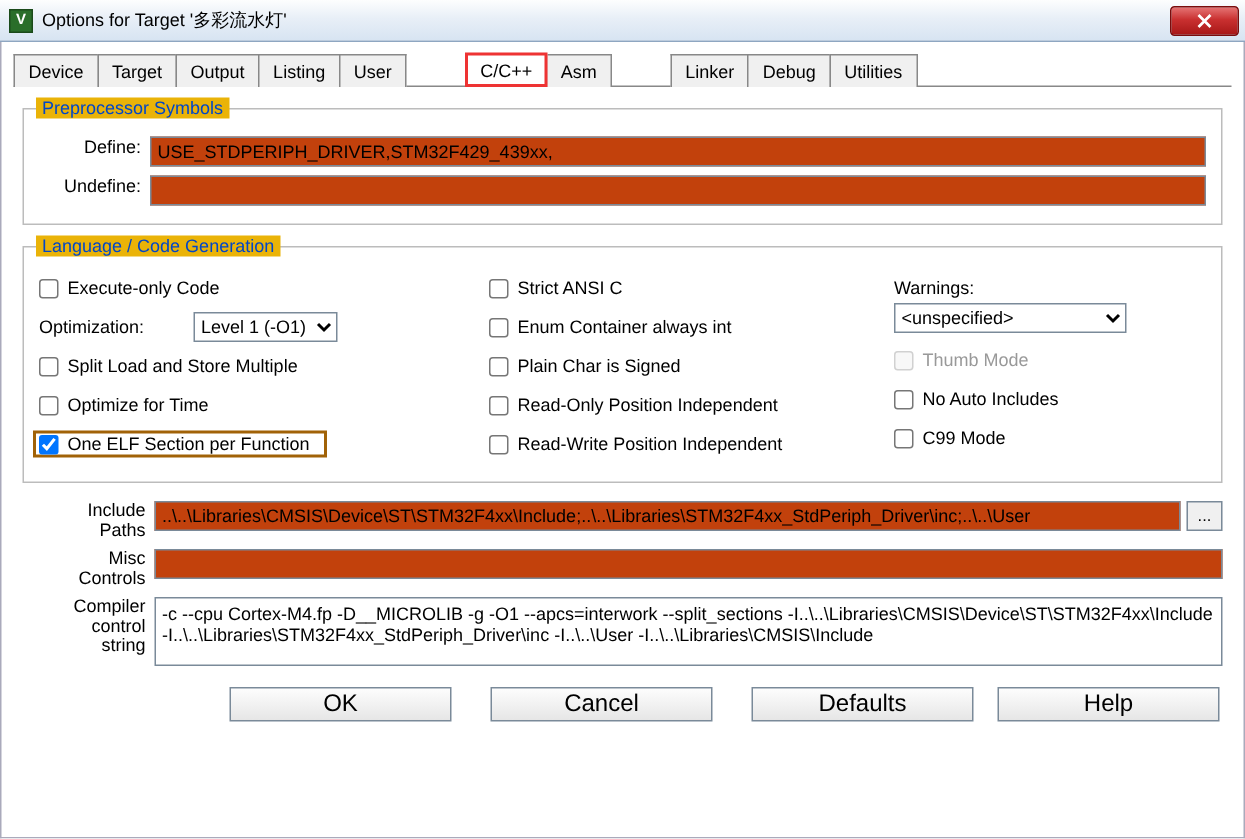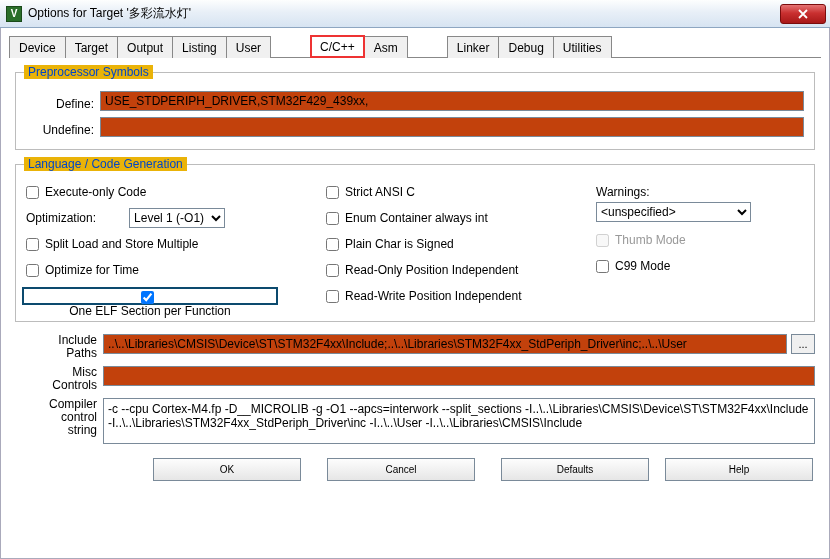--- a/index.html
+++ b/index.html
@@ -19,43 +19,43 @@
 .tabstrip { display: flex; align-items: flex-end; height: 24px; border-bottom: 1px solid #888; position: relative; }
 .tab { padding: 4px 9px 3px; border: 1px solid #888; border-bottom: none; margin-right: -1px; background: #f0f0f0; cursor: pointer; position: relative; top: 1px; }
 .tab.active { background: #fff; z-index: 2; border-bottom: 1px solid #fff; }
 .tab.hl { border: 2px solid #e33; padding: 3px 8px 2px; }
 .tab-sep { width: 40px; }
 
 
 .group { border: 1px solid #bcbcbc; margin: 14px 6px 0; padding: 18px 10px 12px; position: relative; }
 .group-title { position: absolute; top: -8px; left: 8px; background: #eab308; padding: 0 4px; color: #0046c8; }
 
-.row { display: flex; align-items: flex-end; margin-bottom: 6px; }
+.row { display: flex; align-items: flex-start; margin-bottom: 6px; }
 .label-right { width: 74px; text-align: right; padding-right: 6px; }
 .label-right3 { width: 88px; text-align: right; padding-right: 6px; line-height: 13px; }
 .textbox { flex: 1; height: 20px; border: 1px solid #7a8a99; padding: 2px 4px; font-size: 12px; background: #c2410c; }
 .textbox-multi { flex: 1; border: 1px solid #7a8a99; padding: 3px 4px; font-size: 12px; font-family: inherit; resize: none; overflow: hidden; line-height: 14px; }
 
 
 .lang-grid { display: flex; gap: 10px; }
 .col { flex: 1; }
 .col-w { flex: 0 0 180px; }
 .chk { display: flex; align-items: center; margin-bottom: 8px; height: 18px; }
 .chk input { margin-right: 6px; }
 .chk.disabled { color: #999; }
-.chk.hl { border: 2px solid #0c4a6e; padding: 2px 2px; margin-left: -4px; width: 256px; margin-bottom: 4px; flex-direction: column; }
+.chk.hl { border: 2px solid #a16207; padding: 2px 2px; margin-left: -4px; width: 196px; margin-bottom: 4px; }
 .opt-row { display: flex; align-items: center; margin-bottom: 8px; height: 18px; gap: 27px; }
 .opt-row label { margin-right: 6px; }
 select { border: 1px solid #7a8a99; font-size: 12px; height: 20px; background: #fff; }
 .sel-opt { width: 96px; }
 .sel-warn { width: 155px; }
 
 .path-row { display: flex; align-items: flex-start; margin: 4px 6px 0; }
 .ellips-btn { width: 24px; height: 20px; border: 1px solid #7a8a99; background: #f0f0f0; margin-left: 4px; font-size: 11px; cursor: pointer; }
-.btn { width: 148px; height: 23px; border: 1px solid #7a8a99; background: linear-gradient(#fdfdfd, #e6e6e6); cursor: pointer; font-size: 10px; font-family: inherit; }
+.btn { width: 148px; height: 23px; border: 1px solid #7a8a99; background: linear-gradient(#fdfdfd, #e6e6e6); cursor: pointer; font-size: 16px; font-family: inherit; }
 .btnbar-wrap { display: flex; padding: 14px 8px 0; }
 .btn-center { display: flex; gap: 26px; flex: 1; justify-content: center; padding-left: 120px; }
 </style>
 </head>
 <body>
 
 <div class="titlebar">
   <span class="icon">V</span>
   <span class="title">Options for Target '多彩流水灯'</span>
   <div class="close-btn">
@@ -147,20 +147,24 @@
           </div>
         <div class="opt-row" style="margin-bottom:10px">
             <select class="sel-warn"><option>&lt;unspecified&gt;</option></select>
           </div>
         <label class="chk disabled">
             <input type="checkbox" disabled="" style="">
             <span>Thumb Mode</span>
           </label>
         <label class="chk">
             <input type="checkbox" style="">
+            <span>No Auto Includes</span>
+          </label>
+        <label class="chk">
+            <input type="checkbox" style="">
             <span>C99 Mode</span>
           </label>
       </div>
     </div>
   </div>
 
   <div class="path-row" style="margin-top:12px">
     <span class="label-right3" style="white-space:pre">Include
 Paths</span>
     <input class="textbox" type="text" value="..\..\Libraries\CMSIS\Device\ST\STM32F4xx\Include;..\..\Libraries\STM32F4xx_StdPeriph_Driver\inc;..\..\User" style="">

